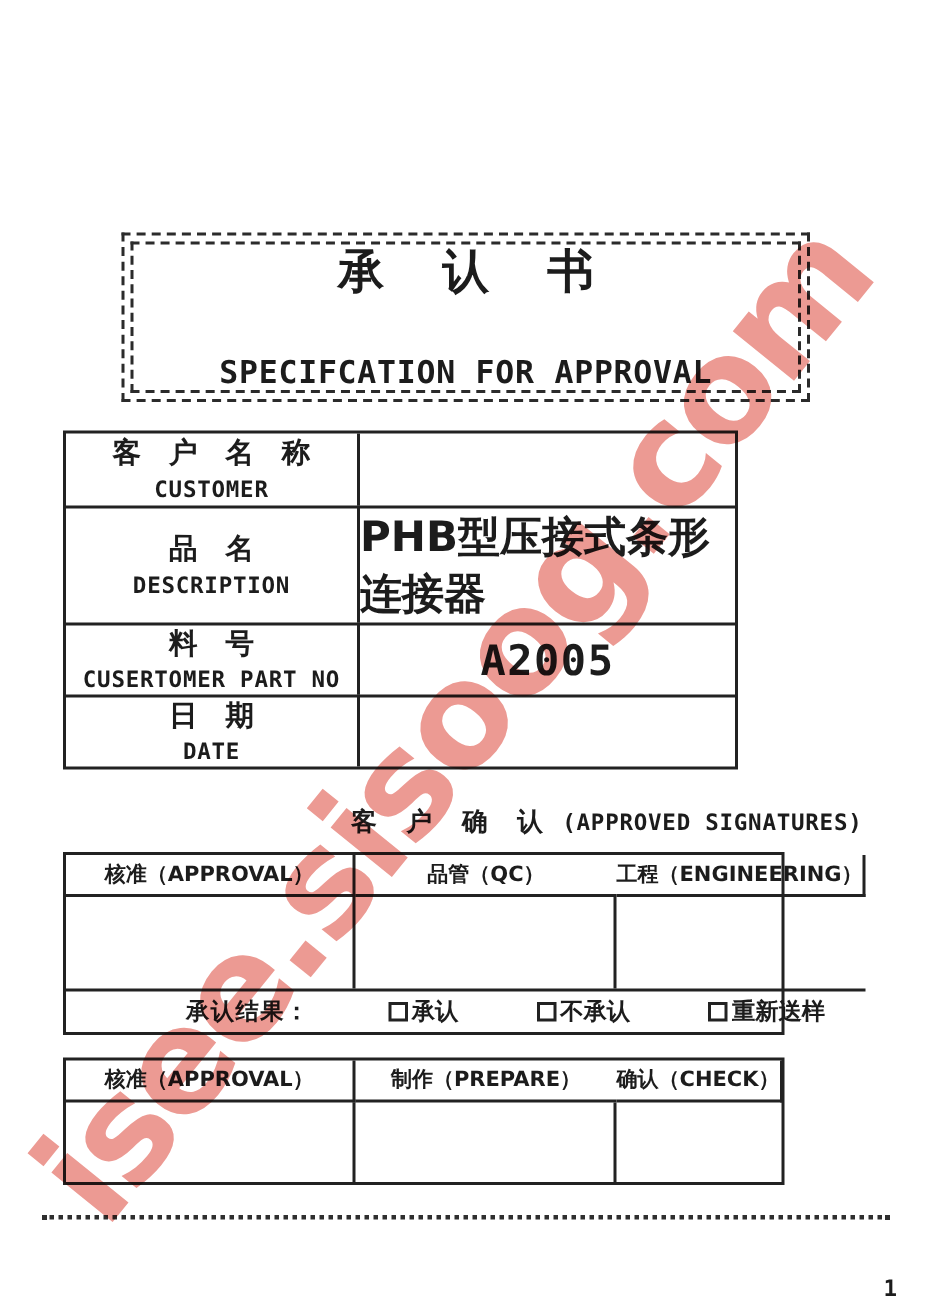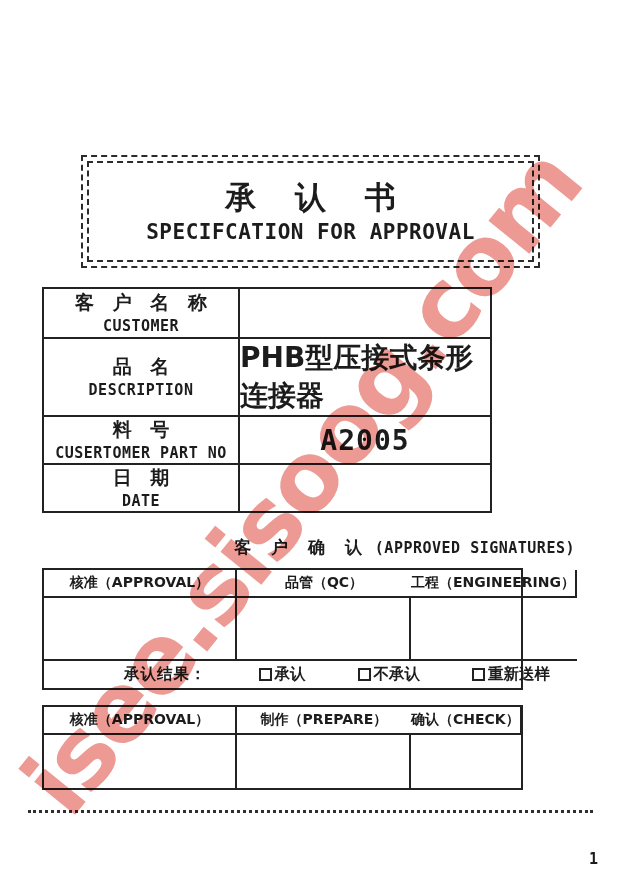--- a/index.html
+++ b/index.html
@@ -17,21 +17,21 @@
   .title-box {
     position: absolute; left: 81px; top: 155px;
     width: 459px; height: 113px;
     border: 2px dashed #2b2b2b;
     box-sizing: border-box;
   }
   .title-box-inner {
     position: absolute; left: 4px; top: 4px; right: 4px; bottom: 4px;
     border: 2px dashed #2b2b2b;
     display: flex; flex-direction: column;
-    align-items: center; justify-content: center;
+    align-items: center; justify-content: space-between;
   }
   .title-cn {
     font-size: 31px; font-weight: 600;
     letter-spacing: 14px; padding-left: 14px;
     line-height: 1.2;
   }
   .title-en {
     font-size: 21px; font-weight: 600;
     letter-spacing: 0.5px; margin-top: 4px;
   }

